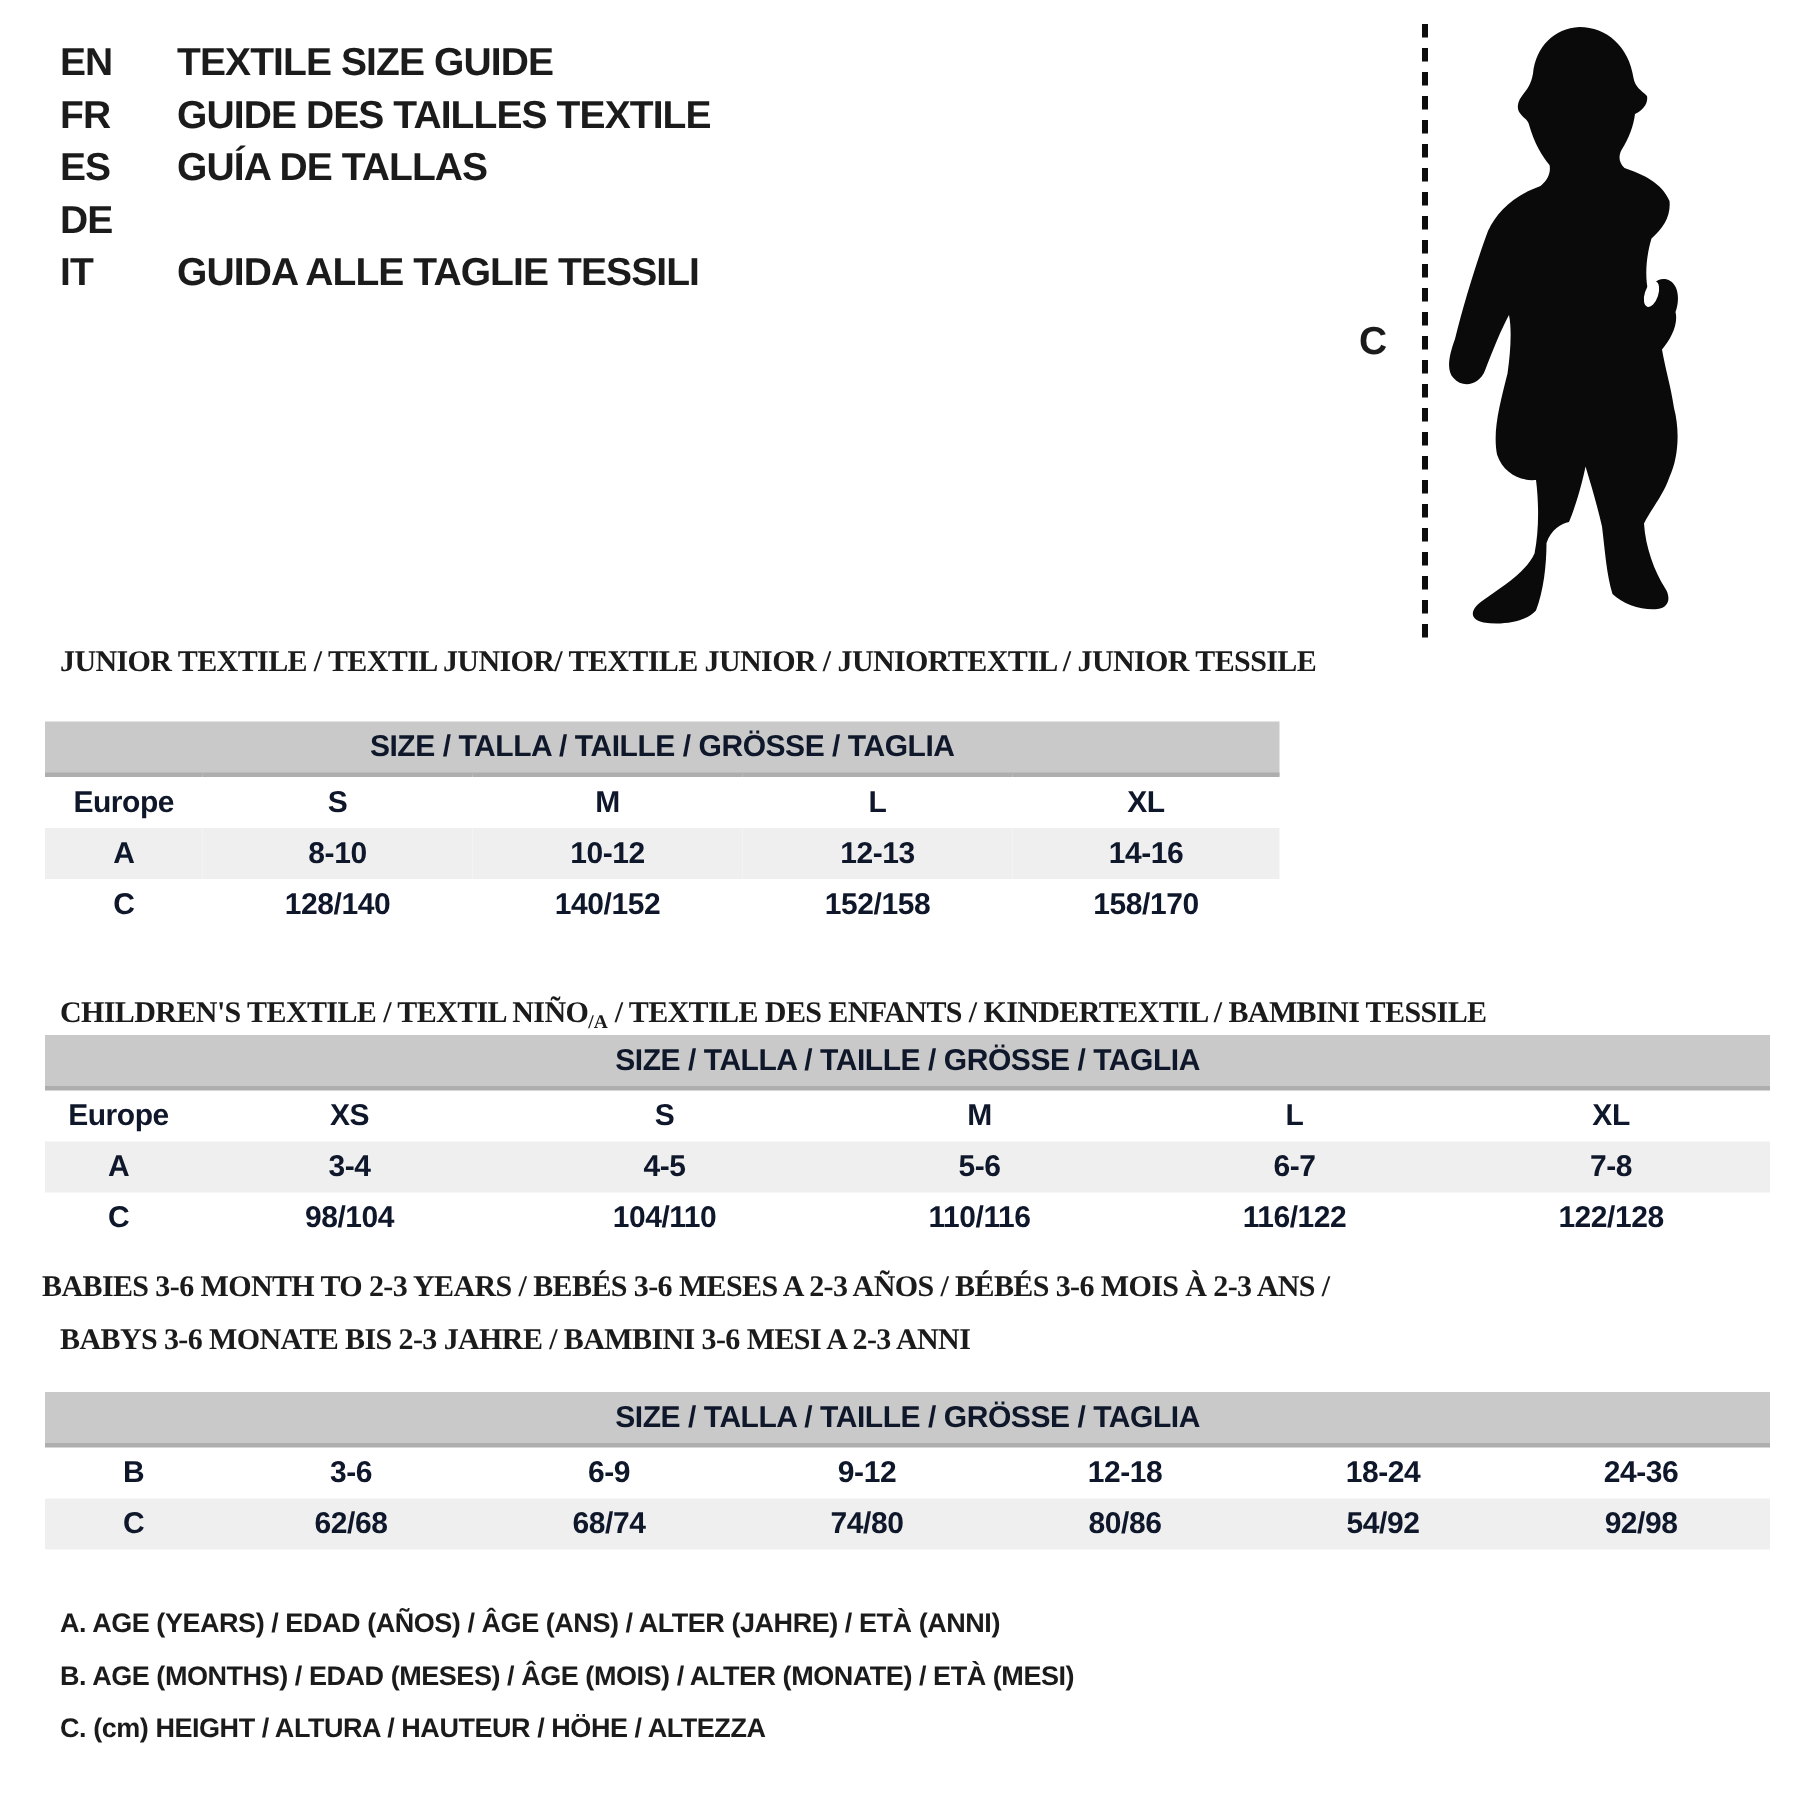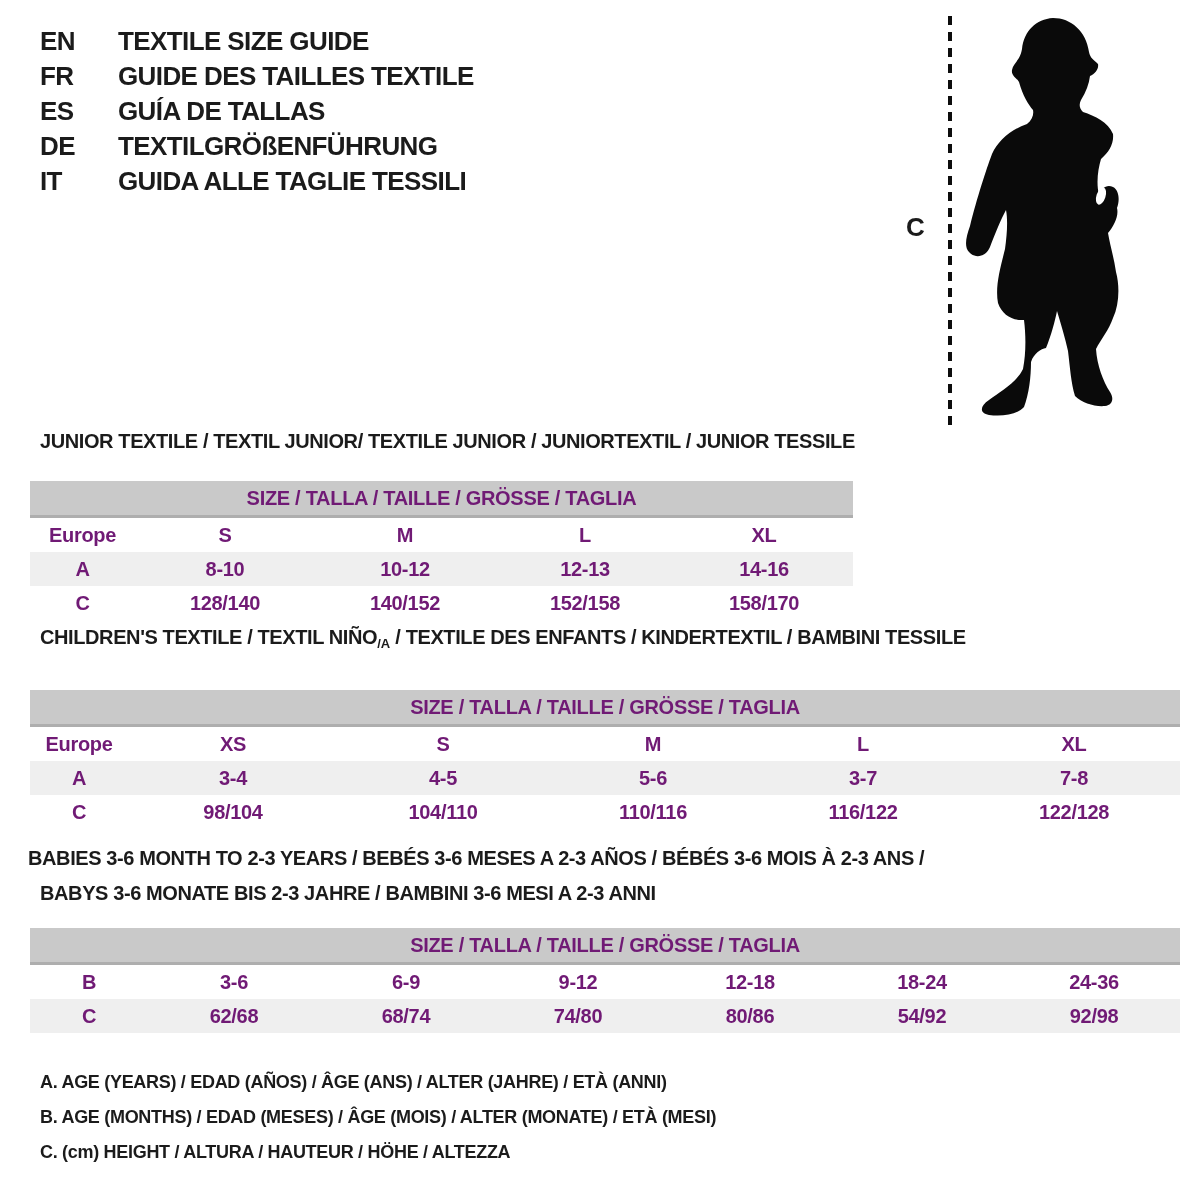--- a/index.html
+++ b/index.html
@@ -14,28 +14,28 @@
   .lang-list { left:40px; top:24px; }
   .lang-row { display:flex; height:35px; align-items:center; }
   .lang-code { width:78px; font-size:26px; letter-spacing:-0.6px; }
   .lang-title { font-size:26px; letter-spacing:-0.6px; white-space:nowrap; }
 
   
   .figure-box { left:900px; top:10px; width:286px; height:424px; }
   .height-label { left:906px; top:212px; font-size:26px; }
 
   
-  .sec-title { font-size:20px; letter-spacing:-0.4px; white-space:nowrap; }
+  .sec-title { font-size:20px; letter-spacing:-0.4px; white-space:nowrap;font-family:Liberation Serif, serif; }
   .sub-a { font-size:13px; vertical-align:-4px; letter-spacing:0; }
 
   
   table.size-table { position:absolute; border-collapse:collapse; table-layout:fixed; }
   table.size-table td {
     font-size:20px; font-weight:bold; text-align:center; height:34px;
-    padding:0; letter-spacing:-0.3px; color:#701a75; white-space:nowrap;
+    padding:0; letter-spacing:-0.3px; color:#0f172a; white-space:nowrap;
   }
   td.bar {
     background:#c9c9c9; color:#2a2a2a; text-align:left; padding-left:9px;
     height:26px; font-size:21px; border-bottom:3px solid #aeaeae;
   }
   td.lab { text-align:left; padding-left:12px; }
   tr.shaded td { background:#efefef; }
 
   
   .note { left:40px; font-size:18px; letter-spacing:-0.3px; white-space:nowrap; }
@@ -51,21 +51,20 @@
   <div class="lang-row">
     <span class="lang-code">FR</span>
     <span class="lang-title">GUIDE DES TAILLES TEXTILE</span>
   </div>
   <div class="lang-row">
     <span class="lang-code">ES</span>
     <span class="lang-title">GUÍA DE TALLAS</span>
   </div>
   <div class="lang-row">
     <span class="lang-code">DE</span>
-    <span class="lang-title">TEXTILGRÖßENFÜHRUNG</span>
   </div>
   <div class="lang-row">
     <span class="lang-code">IT</span>
     <span class="lang-title">GUIDA ALLE TAGLIE TESSILI</span>
   </div>
 </div>
 
 <span class="abs height-label">C</span>
 <div class="abs figure-box">
   <svg width="286" height="424" viewBox="0 0 286 424" aria-hidden="true">
@@ -147,21 +146,21 @@
   <tr>
     <td class="lab">C</td>
     <td>128/140</td>
     <td>140/152</td>
     <td>152/158</td>
     <td>158/170</td>
   </tr>
 </tbody>
   </table>
 
-<div class="abs sec-title" style="left:40px; top:626px;">
+<div class="abs sec-title" style="left:40px; top:664px;">
   <span>CHILDREN'S TEXTILE / TEXTIL NIÑO</span><span class="sub-a">/A</span><span> / TEXTILE DES ENFANTS / KINDERTEXTIL / BAMBINI TESSILE</span>
 </div>
 
 <table class="size-table" style="left:30px; top:690px; width:1150px;">
   <colgroup>
       <col style="width:98px">
       <col style="width:210px">
       <col style="width:210px">
       <col style="width:210px">
       <col style="width:210px">
@@ -177,21 +176,21 @@
     <td>S</td>
     <td>M</td>
     <td>L</td>
     <td>XL</td>
   </tr>
   <tr class="shaded">
     <td class="lab">A</td>
     <td>3-4</td>
     <td>4-5</td>
     <td>5-6</td>
-    <td>3-7</td>
+    <td>6-7</td>
     <td>7-8</td>
   </tr>
   <tr>
     <td class="lab">C</td>
     <td>98/104</td>
     <td>104/110</td>
     <td>110/116</td>
     <td>116/122</td>
     <td>122/128</td>
   </tr>

